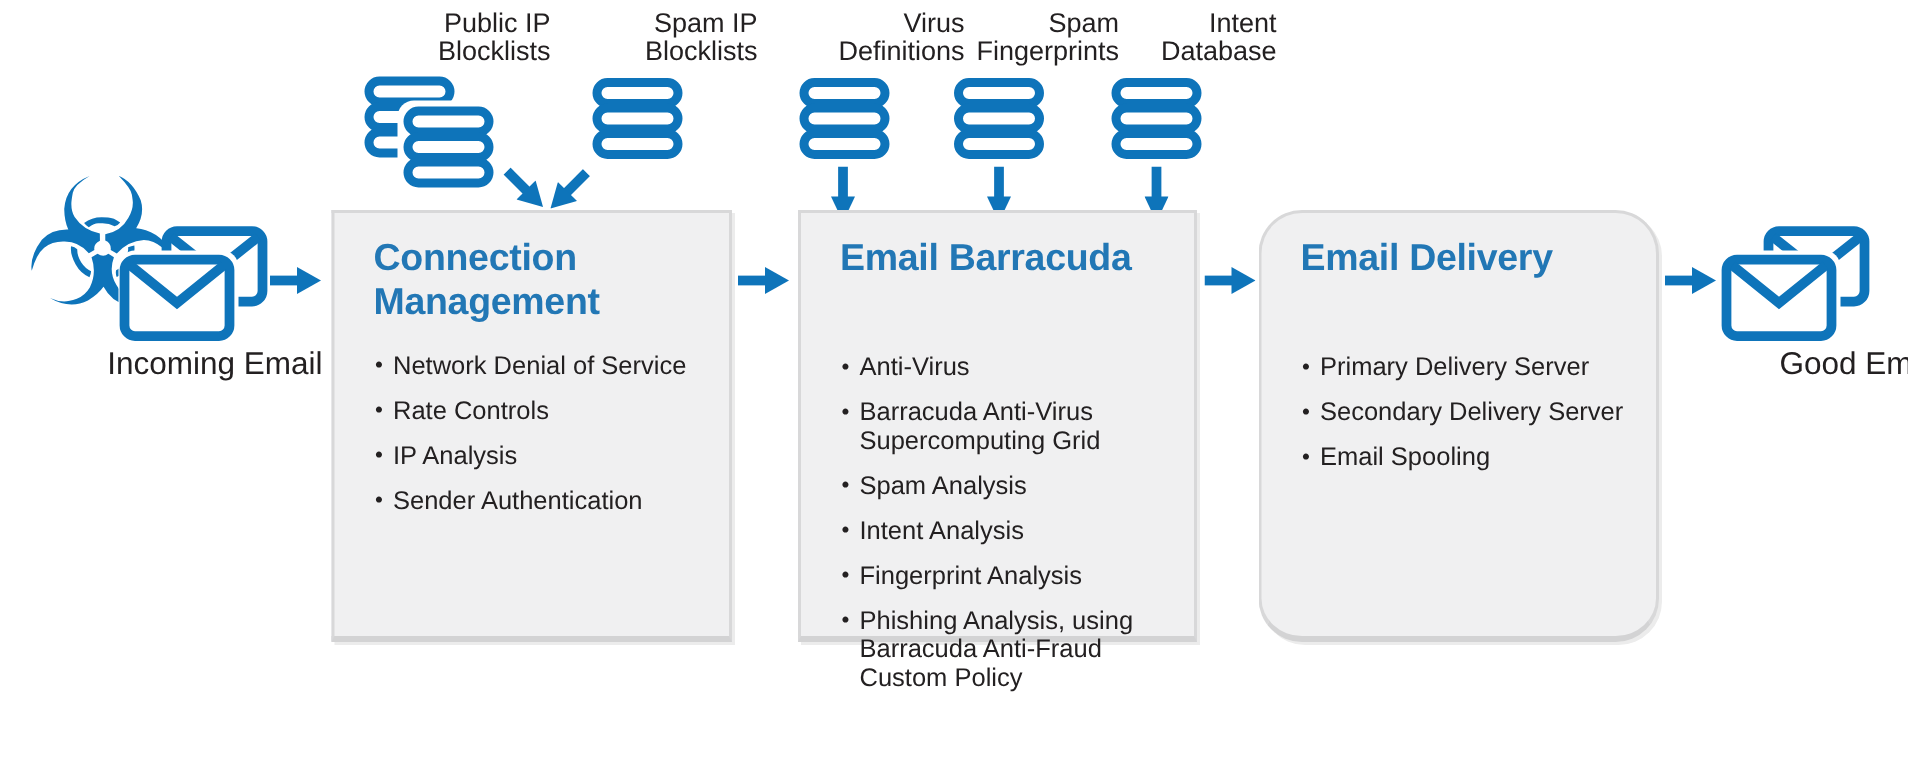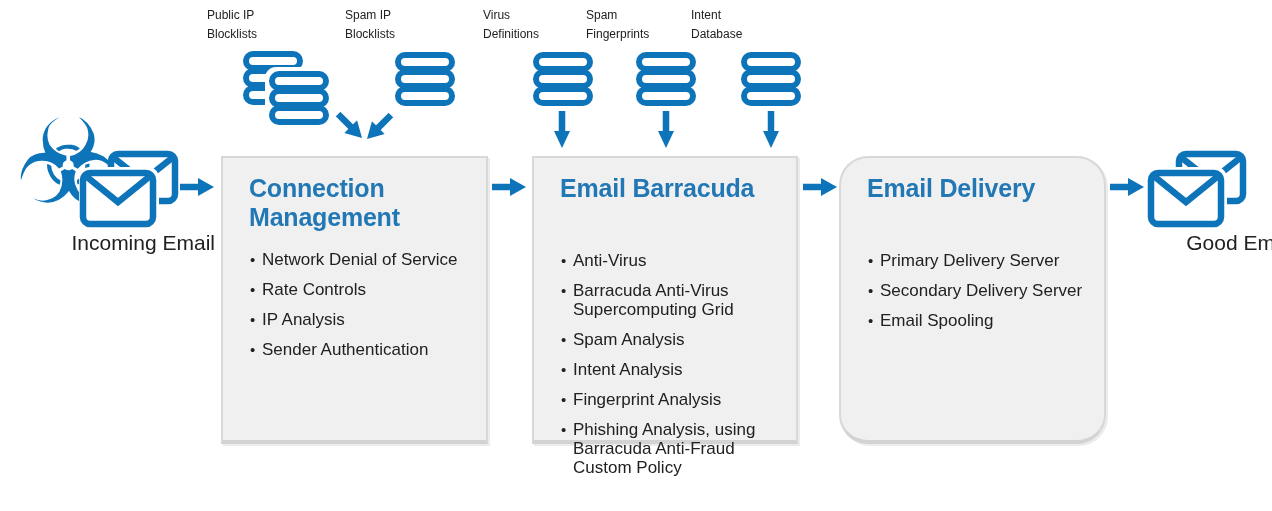--- a/index.html
+++ b/index.html
@@ -12,27 +12,27 @@
   html,body{margin:0;padding:0;background:#fff;}
   .canvas{
     position:relative;width:1272px;height:511px;background:#fff;
     font-family:"Liberation Sans",sans-serif;color:var(--text);overflow:hidden;
   }
   .abs{position:absolute;}
   .icon-blue{color:var(--icon-blue);}
 
   
   .src-label{
-    position:absolute;top:6px;width:160px;text-align:left;
-    font-size:12px;line-height:19px;white-space:pre-line;color:var(--text);
+    position:absolute;top:6px;width:160px;text-align:right;
+    font-size:18px;line-height:19px;white-space:pre-line;color:var(--text);
   }
 
   
   .stage{
-    position:absolute;top:156px;height:288px;box-sizing:border-box;
+    position:absolute;top:140px;height:288px;box-sizing:border-box;
     background:var(--box-fill);
     border:2px solid var(--box-border);
     border-bottom:4px solid #d3d3d4;
     box-shadow:2px 2px 0 #ececec;
   }
   .stage h2{
     margin:16px 20px 0 26px;font-size:25px;line-height:29px;
     font-weight:bold;color:var(--title-blue);letter-spacing:-0.2px;
   }
   .stage ul{list-style:none;margin:18px 0 0 0;padding:0 8px 0 26px;}

